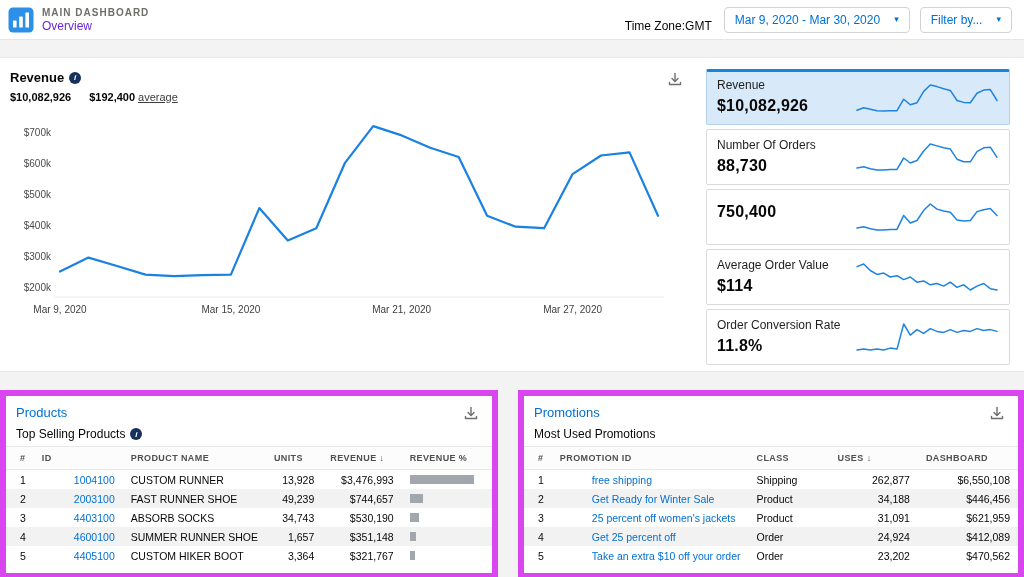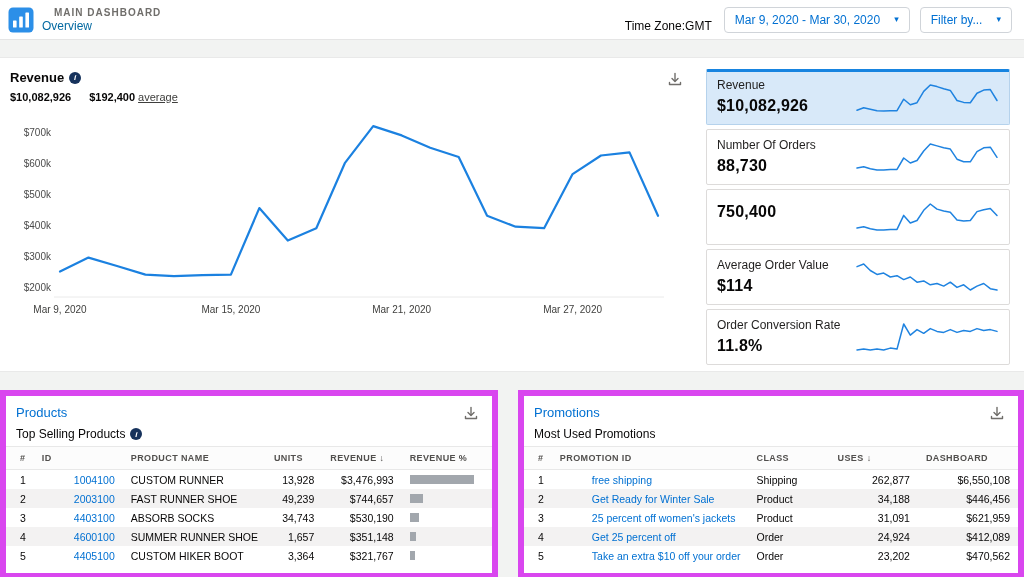--- a/index.html
+++ b/index.html
@@ -12,22 +12,22 @@
   }
 
   
   .topbar {
     height: 40px; background: #fff; border-bottom: 1px solid #e5e5e5;
     display: flex; align-items: center; justify-content: space-between;
     padding: 0 12px 0 8px;
   }
   .brand { display: flex; align-items: center; gap: 8px; }
   .app-icon { width: 26px; height: 26px; display: block; }
-  .main-title { font-size: 10px; letter-spacing: 1px; color: #706e6b; font-weight: 700; margin-left: 12px; }
-  .sub-title { font-size: 12px; color: #0369a1; margin-top: 1px; }
+  .main-title { font-size: 10px; letter-spacing: 1px; color: #706e6b; font-weight: 700; }
+  .sub-title { font-size: 12px; color: #6d28d9; margin-top: 1px; }
   .topbar-right { display: flex; align-items: flex-end; gap: 10px; }
   .tz { font-size: 12px; color: #080707; margin-right: 2px; }
   .picker {
     display: flex; align-items: center; justify-content: space-between; gap: 14px;
     height: 26px; padding: 0 10px; background: #fff;
     border: 1px solid #d0d4d9; border-radius: 4px;
     color: #0070d2; font-size: 12px; font-family: inherit; cursor: pointer;
   }
   .picker .chev { font-size: 9px; color: #0070d2; line-height: 1; }
 

